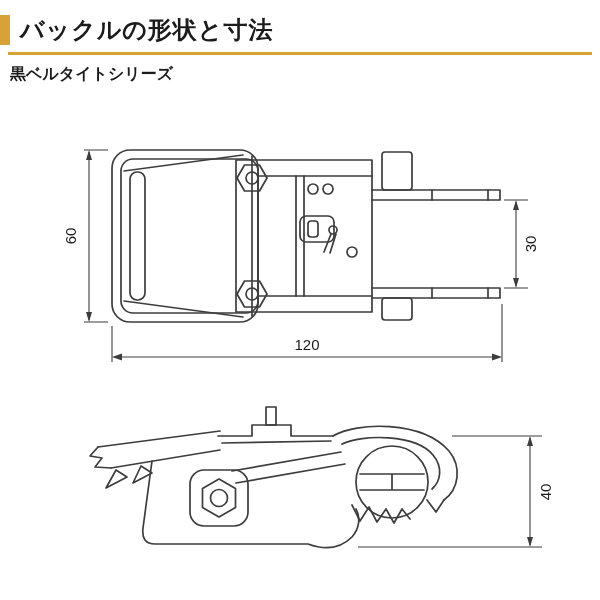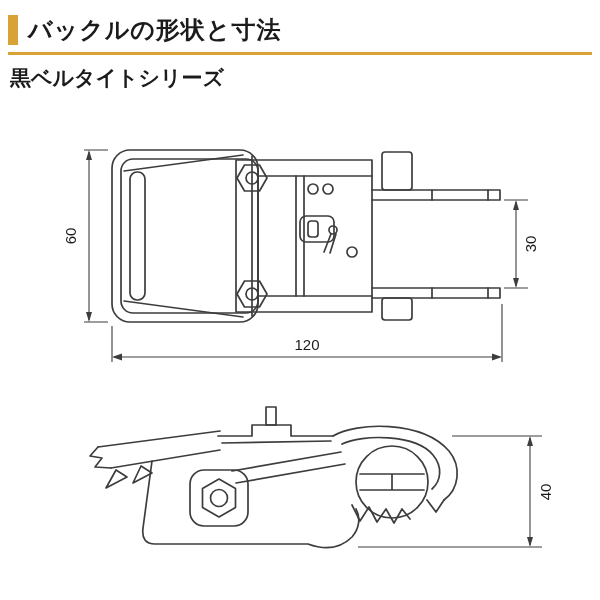--- a/index.html
+++ b/index.html
@@ -13,32 +13,32 @@
     position: relative;
     width: 600px; height: 600px;
     background: #fff;
     font-family: "Liberation Sans", "DejaVu Sans", sans-serif;
     color: var(--text);
     overflow: hidden;
   }
   header { position: relative; z-index: 2; }
   .title-row {
     display: flex; align-items: center; gap: 10px;
-    padding: 14px 10px 6px 8px;
+    padding: 14px 10px 6px 0;
   }
   .accent-bar { width: 10px; height: 30px; background: var(--accent); flex: 0 0 auto; }
   h1.page-title {
     margin: 0; font-size: 24px; font-weight: bold;
     letter-spacing: 1px; color: var(--text);
   }
   .title-underline { height: 3px; background: var(--accent); margin: 0 8px; }
   .subtitle {
     display: flex; gap: 30px; align-items: baseline;
     padding: 9px 10px 0 10px;
-    font-size: 21px; font-weight: bold; white-space: nowrap;
+    font-size: 16px; font-weight: bold; white-space: nowrap;
   }
   svg.drawing { position: absolute; inset: 0; z-index: 1; }
   .ln {
     fill: none; stroke: var(--line); stroke-width: 1.7;
     stroke-linecap: round; stroke-linejoin: round;
   }
   .dim { fill: none; stroke: var(--line); stroke-width: 1.1; }
   .arw { fill: var(--line); stroke: none; }
   .dimtext {
     font-family: "Liberation Sans", "DejaVu Sans", sans-serif;

